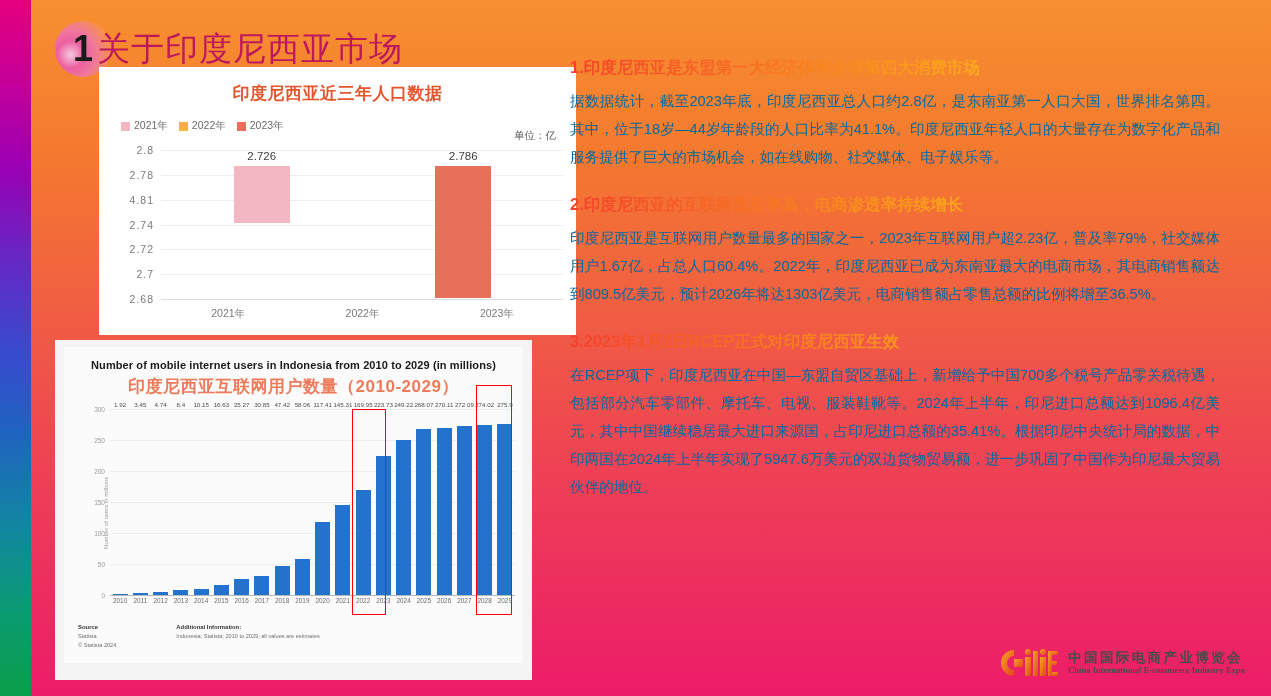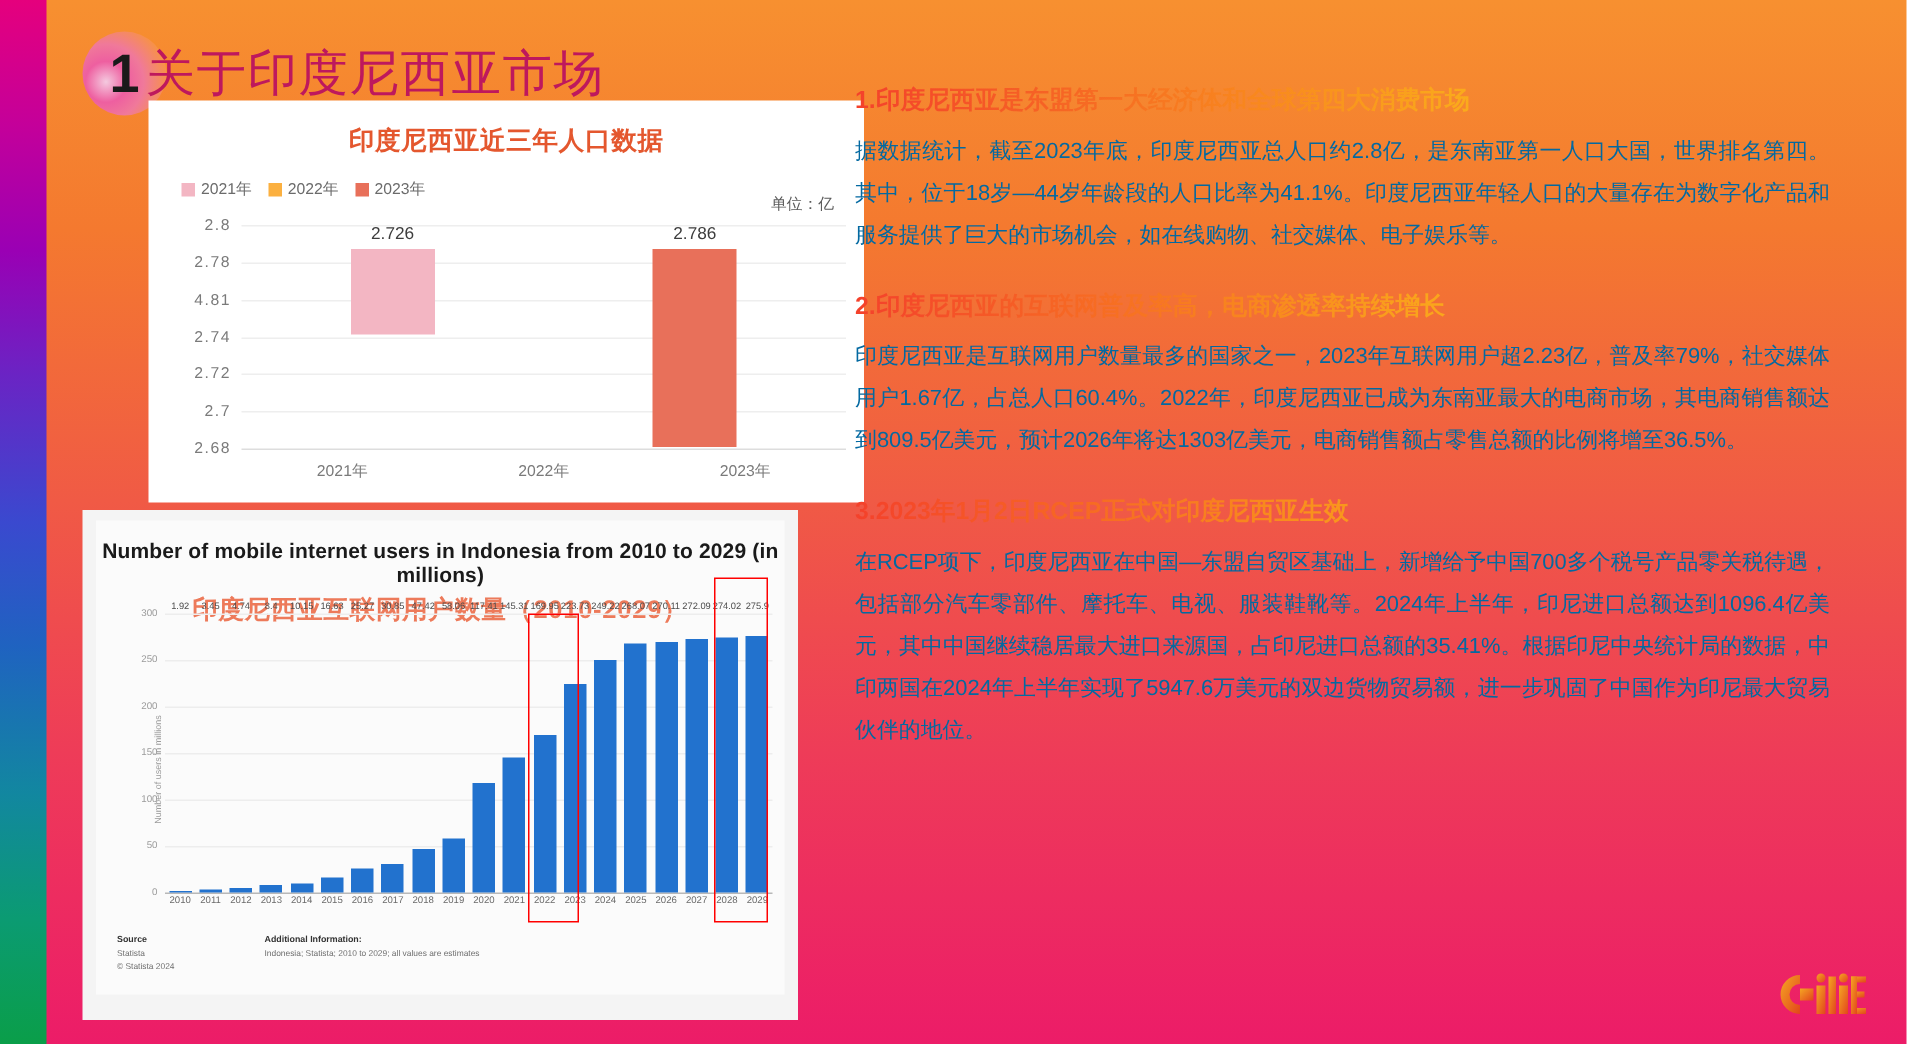--- a/index.html
+++ b/index.html
@@ -86,21 +86,21 @@
   }
   .c1-xlab { width: 33%; text-align: center; font-size: 10.5px; color: #7a7a7a; }
 
   
   .card2 {
     position: absolute; left: 24px; top: 340px; width: 477px; height: 340px;
     background: #f4f4f4;
   }
   .c2-inner { position: absolute; left: 9px; top: 7px; width: 459px; height: 316px; background: #fbfbfb; }
   .c2-title-en {
-    text-align: center; font-size: 14px; font-weight: bold; color: #1a1a1a;
+    text-align: center; font-size: 11px; font-weight: bold; color: #1a1a1a;
     padding-top: 12px; letter-spacing: 0.1px;
   }
   .c2-title-cn {
     text-align: center; font-size: 17px; font-weight: bold; color: #ED7A5A;
     margin-top: 4px; letter-spacing: 0.5px;
   }
   .c2-plot { position: absolute; left: 0; top: 56px; width: 459px; height: 220px; }
   .c2-axis-title {
     position: absolute; left: 6px; top: 50%; transform: translateY(-50%) rotate(-90deg);
     transform-origin: center; font-size: 6px; color: #9b9b9b; white-space: nowrap;
@@ -437,13 +437,17 @@
     <circle cx="31" cy="6" r="3" fill="url(#lg)"></circle>
     <rect x="28" y="11" width="6" height="19" fill="url(#lg)"></rect>
     <rect x="36" y="5" width="5" height="25" fill="url(#lg)"></rect>
     <circle cx="46" cy="6" r="3" fill="url(#lg)"></circle>
     <rect x="43" y="11" width="6" height="19" fill="url(#lg)"></rect>
     <rect x="51" y="5" width="10" height="4" fill="url(#lg)"></rect>
     <rect x="51" y="15" width="9" height="4" fill="url(#lg)"></rect>
     <rect x="51" y="26" width="10" height="4" fill="url(#lg)"></rect>
     <rect x="51" y="5" width="4" height="25" fill="url(#lg)"></rect>
   </svg>
+  <div class="logo-text">
+    <div class="cn">中国国际电商产业博览会</div>
+    <div class="en">China International E-commerce Industry Expo</div>
+  </div>
 </div>
 
 </body></html>

